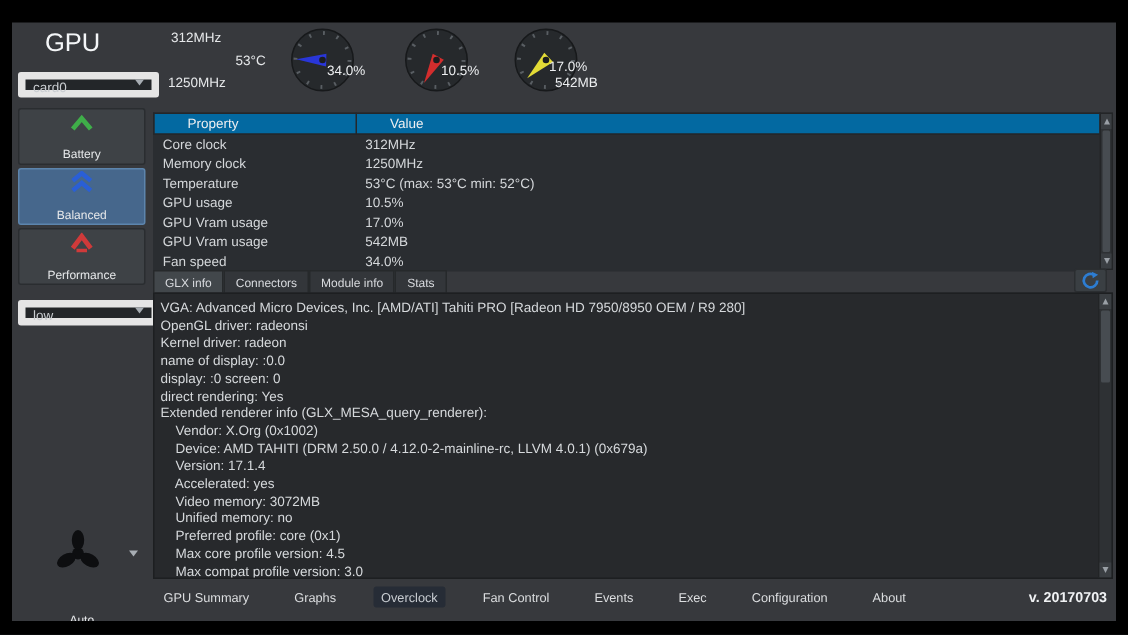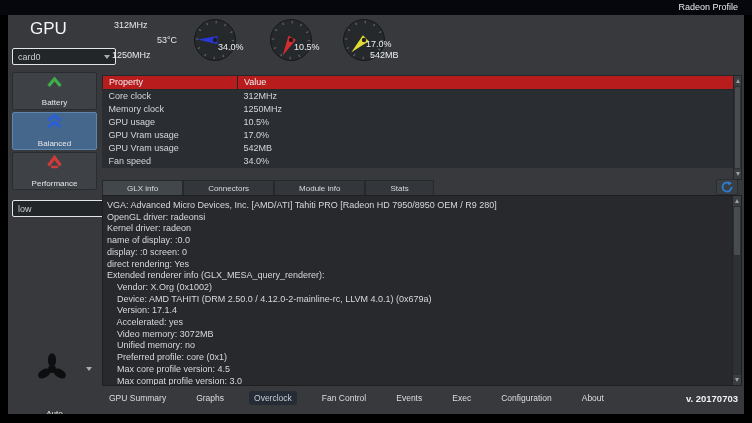--- a/index.html
+++ b/index.html
@@ -9,22 +9,22 @@
   .screen { position:relative; width:752px; height:423px; background:#000; }
 
   .titlebar { position:absolute; left:0; top:0; width:752px; height:15px; background:#05070d;
               color:#e9ebee; font-size:9px; line-height:15px; text-align:right; padding-right:14px; }
 
   .window { position:absolute; left:8px; top:15px; width:736px; height:399px; background:#37393d; overflow:hidden; }
 
   
   .sidebar { position:absolute; left:0; top:0; width:93px; height:100%;padding-left:14px; }
   .gpu-heading { position:absolute; left:22px; top:4px; font-size:17px; color:#f4f6f8; }
-  .select { position:absolute; left:4px; width:104px; height:17px; background:#232629; border:1px solid #e5e5e5;
-            border-radius:2px; color:#c9cdd1; font-size:9px; display:flex; align-items:center;
+  .select { position:absolute; left:4px; width:94px; height:17px; background:#232629; border:5px solid #e5e5e5;
+            border-radius:2px; color:#c9cdd1; font-size:9px; display:flex; align-items:flex-start;
             justify-content:space-between; padding:0 5px; }
   .caret { width:0; height:0; border-left:3.5px solid transparent; border-right:3.5px solid transparent;
            border-top:4px solid #a7adb3; }
   .card-select { top:33px; }
   .power-select { top:185px; }
 
   .profile-btn { position:absolute; left:4px; width:85px; height:38px; background:#3e4246; border:1px solid #2a2d30;
                  border-radius:2px; color:#e6e8ea; font-size:8px; font-family:inherit; display:flex;
                  flex-direction:column; align-items:center; justify-content:center; gap:10px; }
   .profile-btn.selected { background:#46678c; border-color:#5d85ad; }
@@ -45,39 +45,39 @@
   .ro-mem  { left:11px; top:35px; }
 
   .gauge { position:absolute; width:44px; height:44px; top:3px; }
   .g0 { left:92px; } .g1 { left:168px; } .g2 { left:241px; }
   .gauge-label { position:absolute; color:#eceef0; font-size:9px; white-space:nowrap; }
   .gl0 { left:117px; top:27px; } .gl1 { left:193px; top:27px; }
   .gl2 { left:265px; top:24px; } .gl2b { left:269px; top:35px; }
 
   .prop-table { position:absolute; left:1px; top:60px; width:632px; border-collapse:collapse;
                 font-size:9px; background:#2a2d31; table-layout:fixed; }
-  .prop-table th { background:#b91c1c; color:#eceef0; text-align:left; font-weight:normal;
-                   padding:1px 6px; border:1px solid #24272a; line-height:11px; }
+  .prop-table th { background:#0369a1; color:#eceef0; text-align:left; font-weight:normal;
+                   padding:1px 22px; border:1px solid #24272a; line-height:11px; }
   .prop-table td { color:#d4d7da; padding:1px 6px; line-height:11px; }
   .prop-table .prop { width:135px; }
 
   .mini-scroll { position:absolute; width:9px; background:#2e3134; border:1px solid #232527;
                  display:flex; flex-direction:column; }
   .table-scroll { right:2px; top:60px; height:105px; }
   .sb-btn { height:10px; background:#3a3e42; display:flex; align-items:center; justify-content:center; }
   .arr-up { width:0; height:0; border-left:2.5px solid transparent; border-right:2.5px solid transparent;
             border-bottom:4px solid #9aa0a6; }
   .arr-down { width:0; height:0; border-left:2.5px solid transparent; border-right:2.5px solid transparent;
               border-top:4px solid #9aa0a6; }
   .sb-thumb { flex:1 1 auto; margin:1px; background:#474c51; border-radius:1px; }
   .vthumb { height:48px; margin:1px; background:#474c51; border-radius:1px; }
   .sb-space { flex:1 1 auto; }
 
   .info-tabs { position:absolute; left:1px; top:165px; height:15px; display:flex; align-items:flex-end; }
-  .info-tab { height:15px; padding:0 24px; font-size:8px; color:#d8dade; background:#33363a;
+  .info-tab { height:15px; padding:0 7px; font-size:8px; color:#d8dade; background:#33363a;
               border:1px solid #26292b; border-bottom:none; display:flex; align-items:center; white-space:nowrap; }
   .info-tab.selected { background:#42474b; }
   .refresh-btn { position:absolute; right:6px; top:164px; width:22px; height:16px; background:#3a3f43;
                  border:1px solid #2b2e31; border-radius:2px; display:flex; align-items:center; justify-content:center; }
 
   .glx-area { position:absolute; left:1px; top:180px; right:2px; bottom:28px; background:#27292c;
               border:1px solid #1d1f21; overflow:hidden; }
   .glx-pre { font-family:"Liberation Sans", sans-serif; font-size:9px; line-height:11.7px; color:#d6d9dc;
              white-space:pre; padding:4px 0 0 4px; }
   .glx-scroll { position:absolute; right:0; top:0; bottom:0; border:none; border-left:1px solid #222426; }
@@ -86,23 +86,20 @@
                 align-items:center; gap:20px; font-size:8.5px; color:#dcdee0; }
   .bottom-tab { padding:2px 5px; border-radius:2px; white-space:nowrap; }
   .bottom-tab.highlighted { background:#262c36; color:#c9cdd2; }
   .version { margin-left:auto; font-size:9.5px; font-weight:bold; color:#f0f2f4; }
 </style>
 </head>
 <body>
 
 <div class="screen">
 
-  <div class="titlebar">
-    <span>Radeon Profile</span>
-  </div>
 
   <div class="window">
 
     <div class="sidebar">
       <div class="gpu-heading">GPU</div>
 
       <div class="select card-select">
         <span>card0</span>
         <span class="caret"></span>
       </div>
@@ -187,20 +184,24 @@
           </tr>
         </thead>
         <tbody>
           <tr>
               <td class="prop">Core clock</td>
               <td>312MHz</td>
             </tr>
           <tr>
               <td class="prop">Memory clock</td>
               <td>1250MHz</td>
+            </tr>
+          <tr>
+              <td class="prop">Temperature</td>
+              <td>53°C (max: 53°C min: 52°C)</td>
             </tr>
           <tr>
               <td class="prop">GPU usage</td>
               <td>10.5%</td>
             </tr>
           <tr>
               <td class="prop">GPU Vram usage</td>
               <td>17.0%</td>
             </tr>
           <tr>

